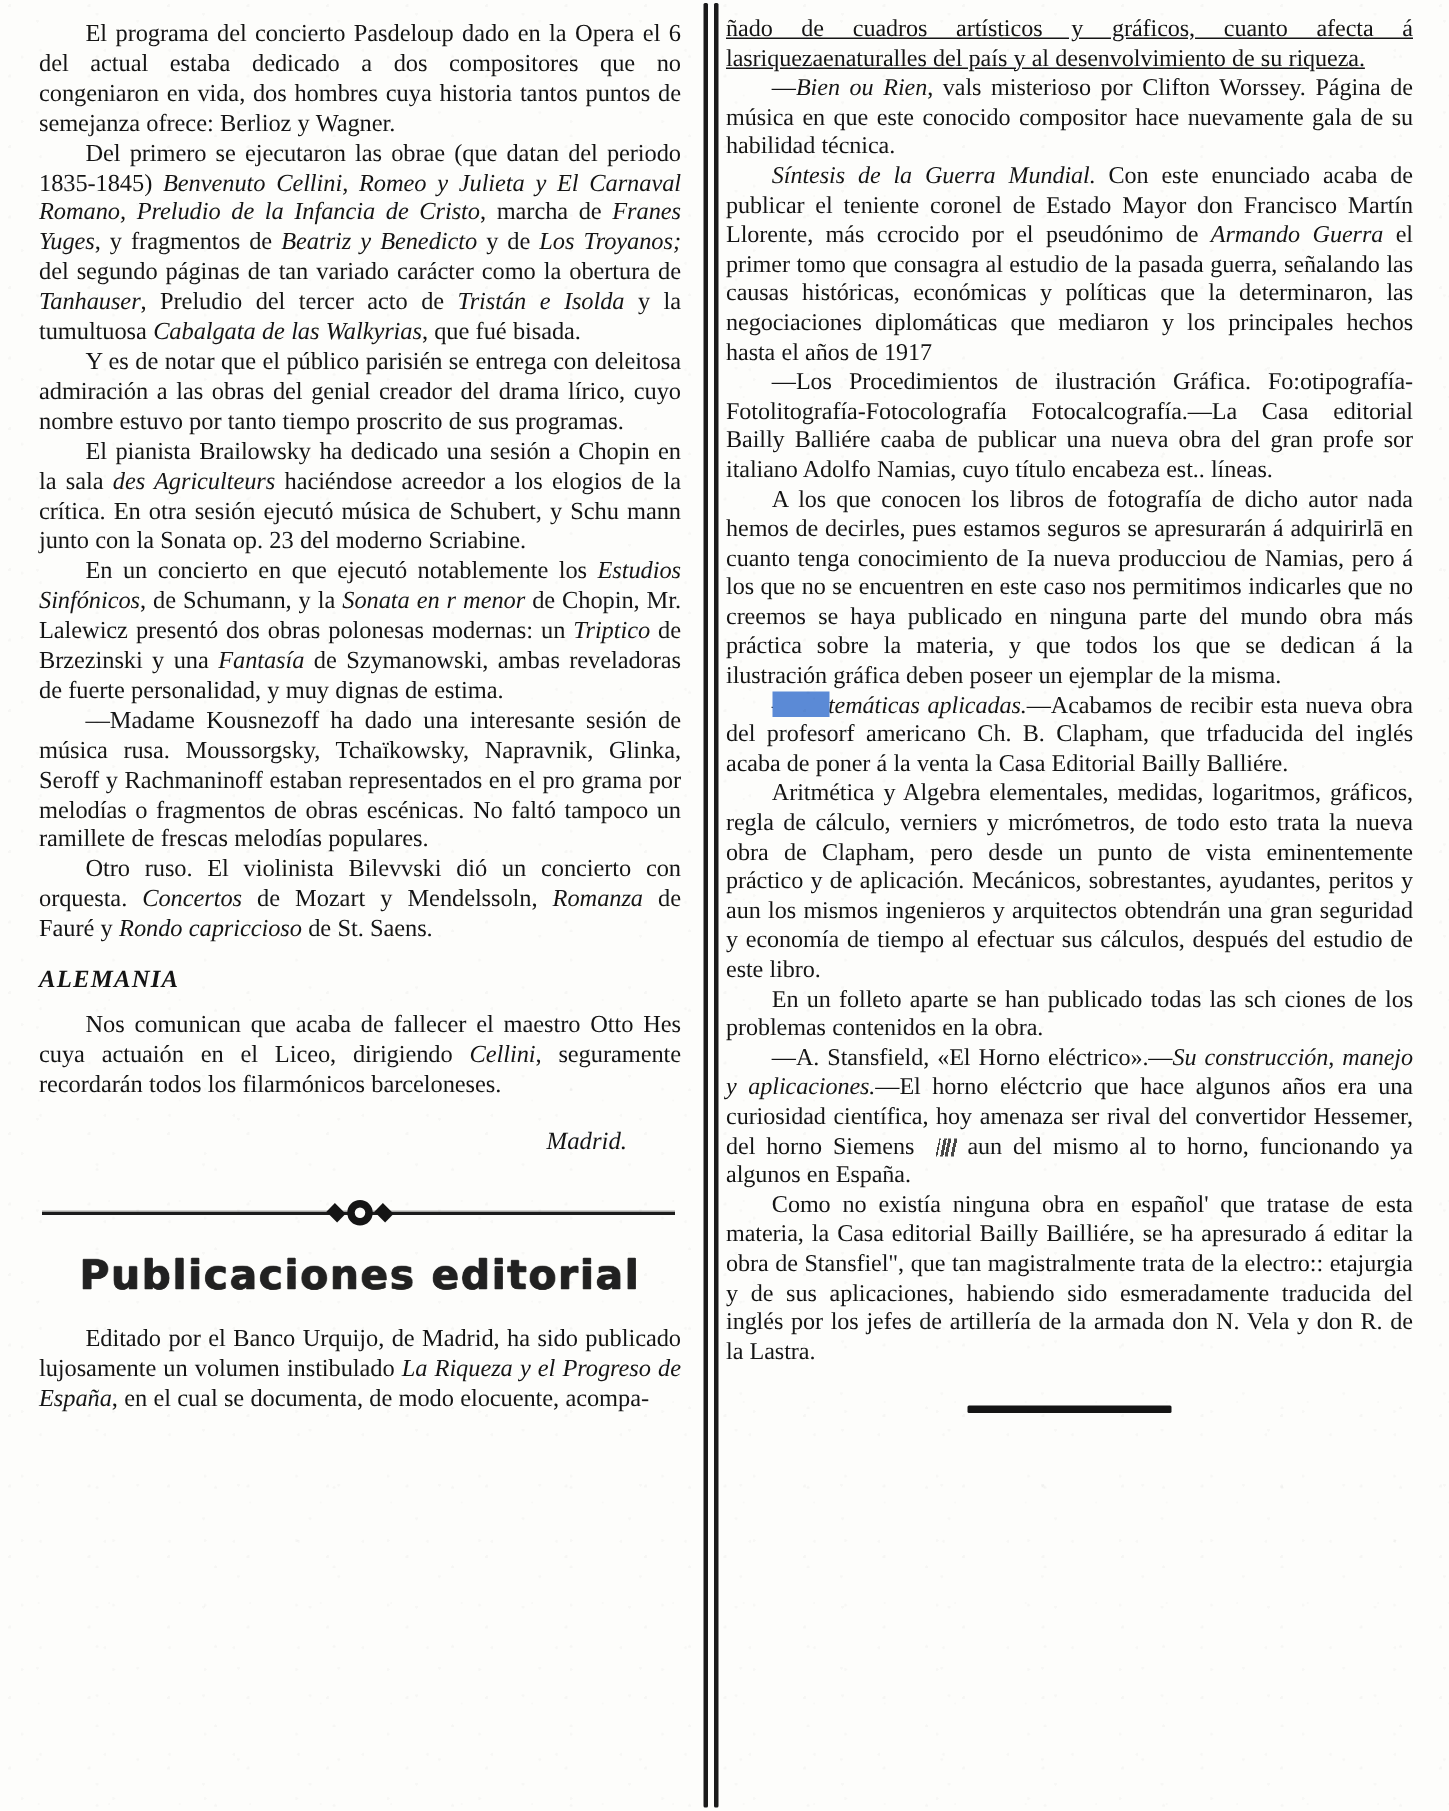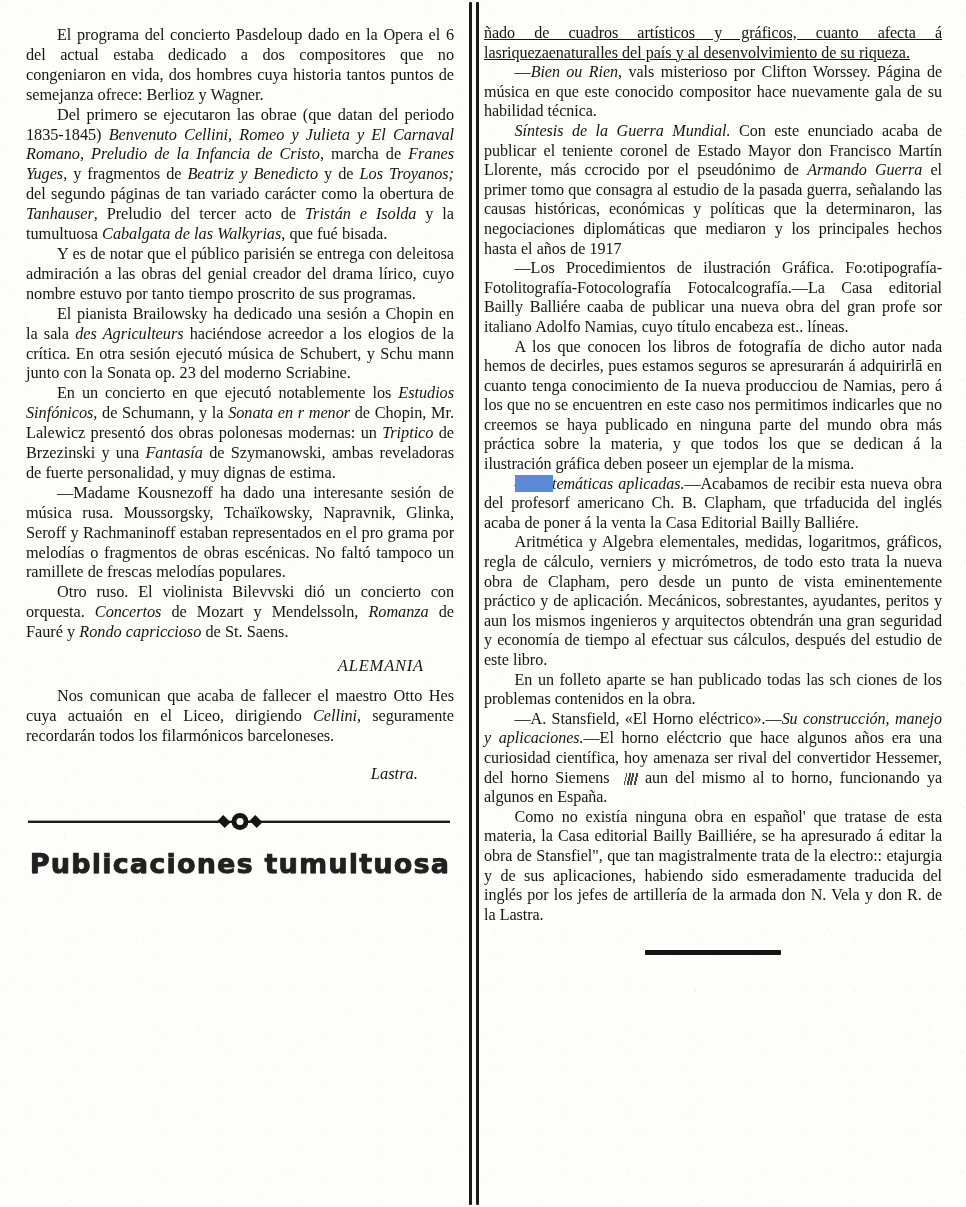--- a/index.html
+++ b/index.html
@@ -38,21 +38,20 @@
       radial-gradient(circle at 91% 16%, rgba(0,0,0,0.03) 0 1px, transparent 1px);
     background-size: 53px 47px, 67px 61px, 43px 71px, 79px 53px, 61px 43px, 47px 67px, 71px 59px;
     opacity: .85;
   }
 
   .columns {
     position: absolute;
     inset: 0;
     display: flex;
     z-index: 2;
-    margin-top: 13px;
   }
 
   .col {
     box-sizing: border-box;
     position: relative;
   }
   .col-left {
     width: 468px;
     padding: 12px 14px 0 26px;
   }
@@ -94,23 +93,23 @@
   .col-right p.body {
     font-size: 16.1px;
     line-height: 19.6px;
   }
   p.body.noindent { text-indent: 0; text-decoration: underline; }
 
   i, em, .it { font-style: italic; }
 
   .section-label {
     margin: 14px 0 0 0;
-    text-align: right;
+    text-align: left;
     font-style: italic;
-    font-weight: 400;
+    font-weight: 700;
     font-size: 16.5px;
     letter-spacing: 0.8px;
     padding-right: 30px;
   }
 
   .signature {
     margin: 18px 0 0 0;
     text-align: right;
     font-style: italic;
     font-size: 16.5px;
@@ -237,33 +236,34 @@
       <p class="body"><span>En un concierto en que ejecutó notablemente los </span><i class="it">Estudios Sinfónicos</i><span>, de Schumann, y la </span><i class="it">Sonata en r menor</i><span> de Chopin, Mr. Lalewicz presentó dos obras polonesas modernas: un </span><i class="it">Triptico</i><span> de Brzezinski y una </span><i class="it">Fantasía</i><span> de Szymanowski, ambas reveladoras de fuerte personalidad, y muy dignas de estima.</span></p>
       <p class="body"><span>—Madame Kousnezoff ha dado una interesante sesión de música rusa. Moussorgsky, Tchaïkowsky, Napravnik, Glinka, Seroff y Rachmaninoff estaban representados en el pro grama por melodías o fragmentos de obras escénicas. No faltó tampoco un ramillete de frescas melodías populares.</span></p>
       <p class="body"><span>Otro ruso. El violinista Bilevvski dió un concierto con orquesta. </span><i class="it">Concertos</i><span> de Mozart y Mendelssoln, </span><i class="it">Romanza</i><span> de Fauré y </span><i class="it">Rondo capriccioso</i><span> de St. Saens.</span></p>
 
       <div class="section-label">ALEMANIA</div>
 
       <div class="gap-sm"></div>
 
       <p class="body"><span>Nos comunican que acaba de fallecer el maestro Otto Hes cuya actuaión en el Liceo, dirigiendo </span><i class="it">Cellini</i><span>, seguramente recordarán todos los filarmónicos barceloneses.</span></p>
 
-      <div class="signature">Lastra.</div>
+      <div class="signature">Madrid.</div>
 
       <div class="ornament-rule">
         <div class="line"></div>
         <div class="orn">
           <span class="dia"></span>
           <span class="dot"></span>
           <span class="dia"></span>
         </div>
       </div>
 
-      <h2 class="display-head">Publicaciones tumultuosa</h2>
-
+      <h2 class="display-head">Publicaciones editorial</h2>
+
+      <p class="body"><span>Editado por el Banco Urquijo, de Madrid, ha sido publicado lujosamente un volumen instibulado </span><i class="it">La Riqueza y el Progreso de España</i><span>, en el cual se documenta, de modo elocuente, acompa-</span></p>
     </div>
 
     <div class="col col-right">
 
       <p class="body noindent"><span>ñado de cuadros artísticos y gráficos, cuanto afecta á lasriquezaenaturalles del país y al desenvolvimiento de su riqueza.</span></p>
       <p class="body"><span>—</span><i class="it">Bien ou Rien</i><span>, vals misterioso por Clifton Worssey. Página de música en que este conocido compositor hace nuevamente gala de su habilidad técnica.</span></p>
       <p class="body"><i class="it">Síntesis de la Guerra Mundial.</i><span> Con este enunciado acaba de publicar el teniente coronel de Estado Mayor don Francisco Martín Llorente, más ccrocido por el pseudónimo de </span><i class="it">Armando Guerra</i><span> el primer tomo que consagra al estudio de la pasada guerra, señalando las causas históricas, económicas y políticas que la determinaron, las negociaciones diplomáticas que mediaron y los principales hechos hasta el años de 1917</span></p>
       <p class="body"><span>—Los Procedimientos de ilustración Gráfica. Fo:otipografía-Fotolitografía-Fotocolografía Fotocalcografía.—La Casa editorial Bailly Balliére caaba de publicar una nueva obra del gran profe sor italiano Adolfo Namias, cuyo título encabeza est.. líneas.</span></p>
       <p class="body"><span>A los que conocen los libros de fotografía de dicho autor nada hemos de decirles, pues estamos seguros se apresurarán á adquirirlā en cuanto tenga conocimiento de Ia nueva producciou de Namias, pero á los que no se encuentren en este caso nos permitimos indicarles que no creemos se haya publicado en ninguna parte del mundo obra más práctica sobre la materia, y que todos los que se dedican á la ilustración gráfica deben poseer un ejemplar de la misma.</span></p>
       <p class="body"><span class="hl-blue" style="background:#5b8ad6"></span><span>—</span><i class="it">Matemáticas aplicadas.</i><span>—Acabamos de recibir esta nueva obra del profesorf americano Ch. B. Clapham, que trfaducida del inglés acaba de poner á la venta la Casa Editorial Bailly Balliére.</span></p>

